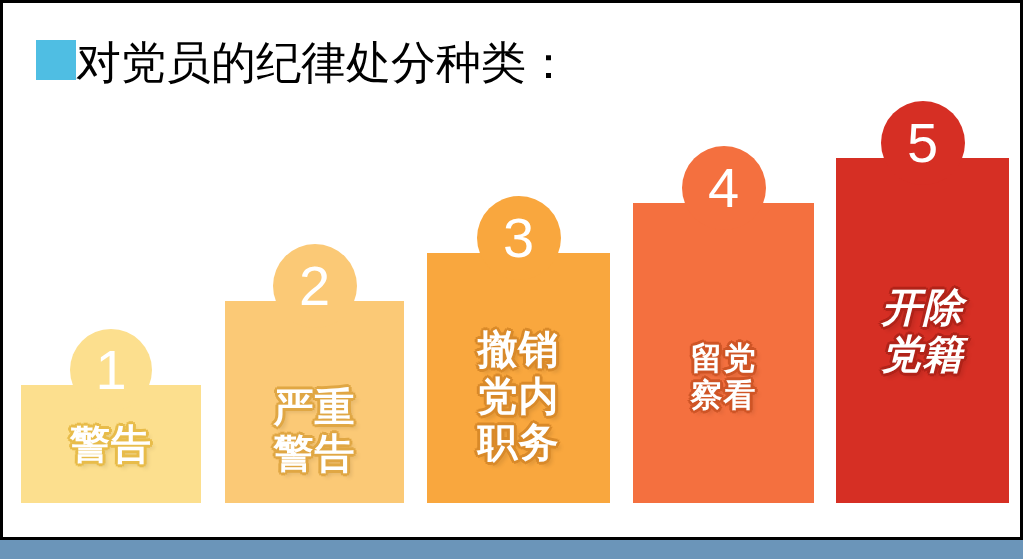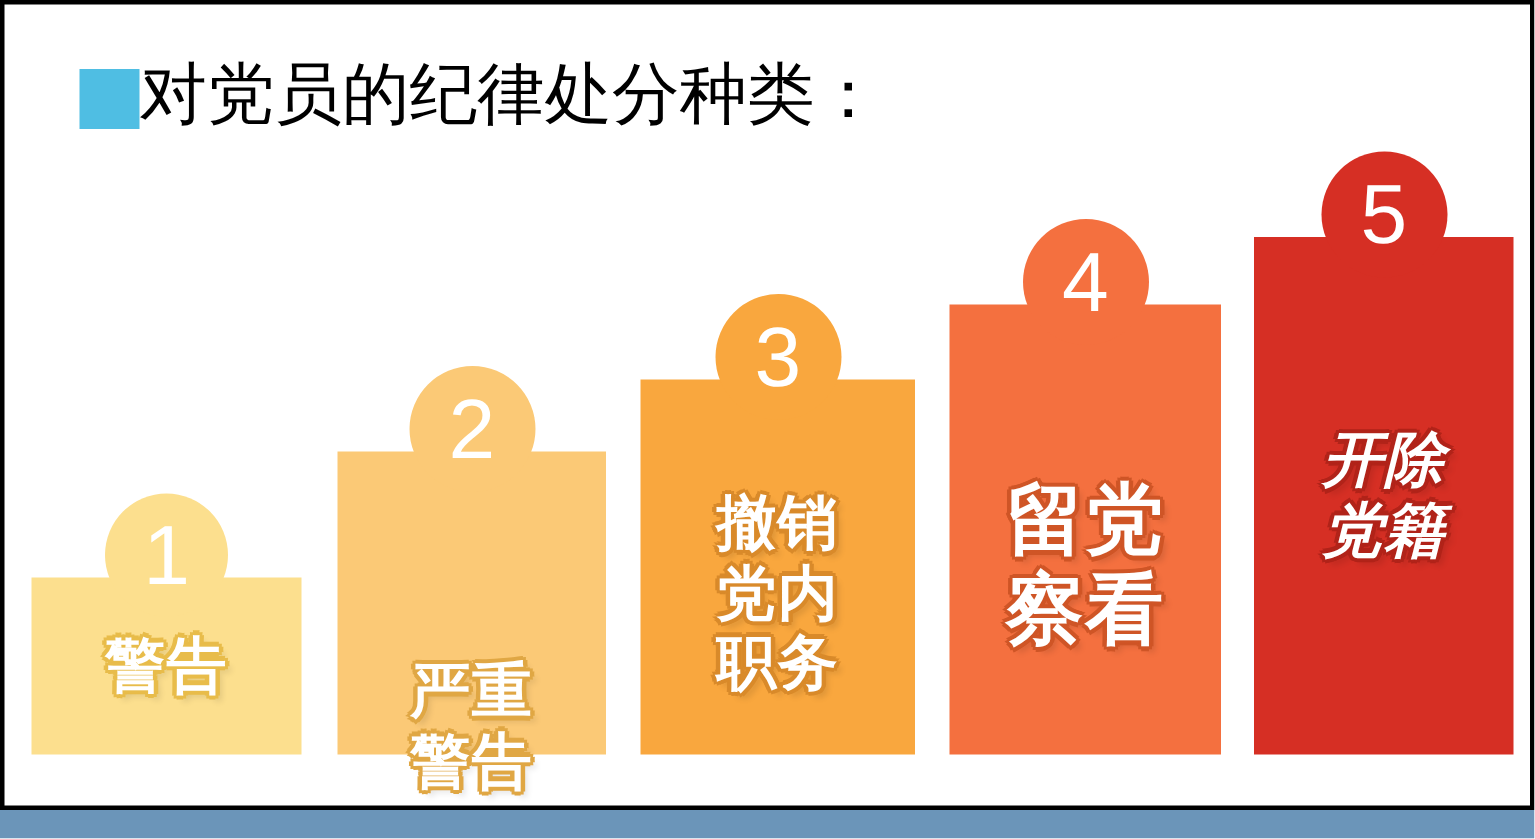--- a/index.html
+++ b/index.html
@@ -41,24 +41,24 @@
     left: 0;
     top: 540px;
     width: 1023px;
     height: 19px;
     background: #6b95b9;
   }
 
   
   #title-row {
     position: absolute;
-    left: 50px;
+    left: 33px;
     top: 37px;
     display: flex;
-    align-items: flex-end;
+    align-items: flex-start;
   }
   #title-bullet {
     width: 40px;
     height: 40px;
     background: #4fbee3;
     flex: 0 0 auto;
   }
   #title-text {
     margin-left: 0px;
     font-size: 45px;
@@ -136,26 +136,26 @@
 
   #bar-1 .bar-badge span,
   #bar-2 .bar-badge span,
   #bar-3 .bar-badge span,
   #bar-4 .bar-badge span,
   #bar-5 .bar-badge span { font-size: 56px; }
 
   #bar-1 .bar-label { font-size: 40px; }
   #bar-2 .bar-label { font-size: 40px; }
   #bar-3 .bar-label { font-size: 40px; }
-  #bar-4 .bar-label { font-size: 52px; margin-top: 48px; }
+  #bar-4 .bar-label { font-size: 32px; margin-top: 48px; }
   #bar-5 .bar-label { font-size: 40px; font-style: italic; }
 
   
   #bar-1 .bar-body { justify-content: center; padding-bottom: 4px; }
-  #bar-2 .bar-body { justify-content: flex-end; padding-top: 28px; }
+  #bar-2 .bar-body { justify-content: center; padding-top: 28px; }
   #bar-3 .bar-body { justify-content: center; padding-top: 18px; }
   #bar-4 .bar-body { justify-content: center; padding-top: 0px; }
   #bar-5 .bar-body { justify-content: center; padding-top: 0px; }
 </style>
 </head>
 <body>
 
 <div id="slide">
 
   <div id="canvas" style="border-color: rgb(0, 0, 0);">

